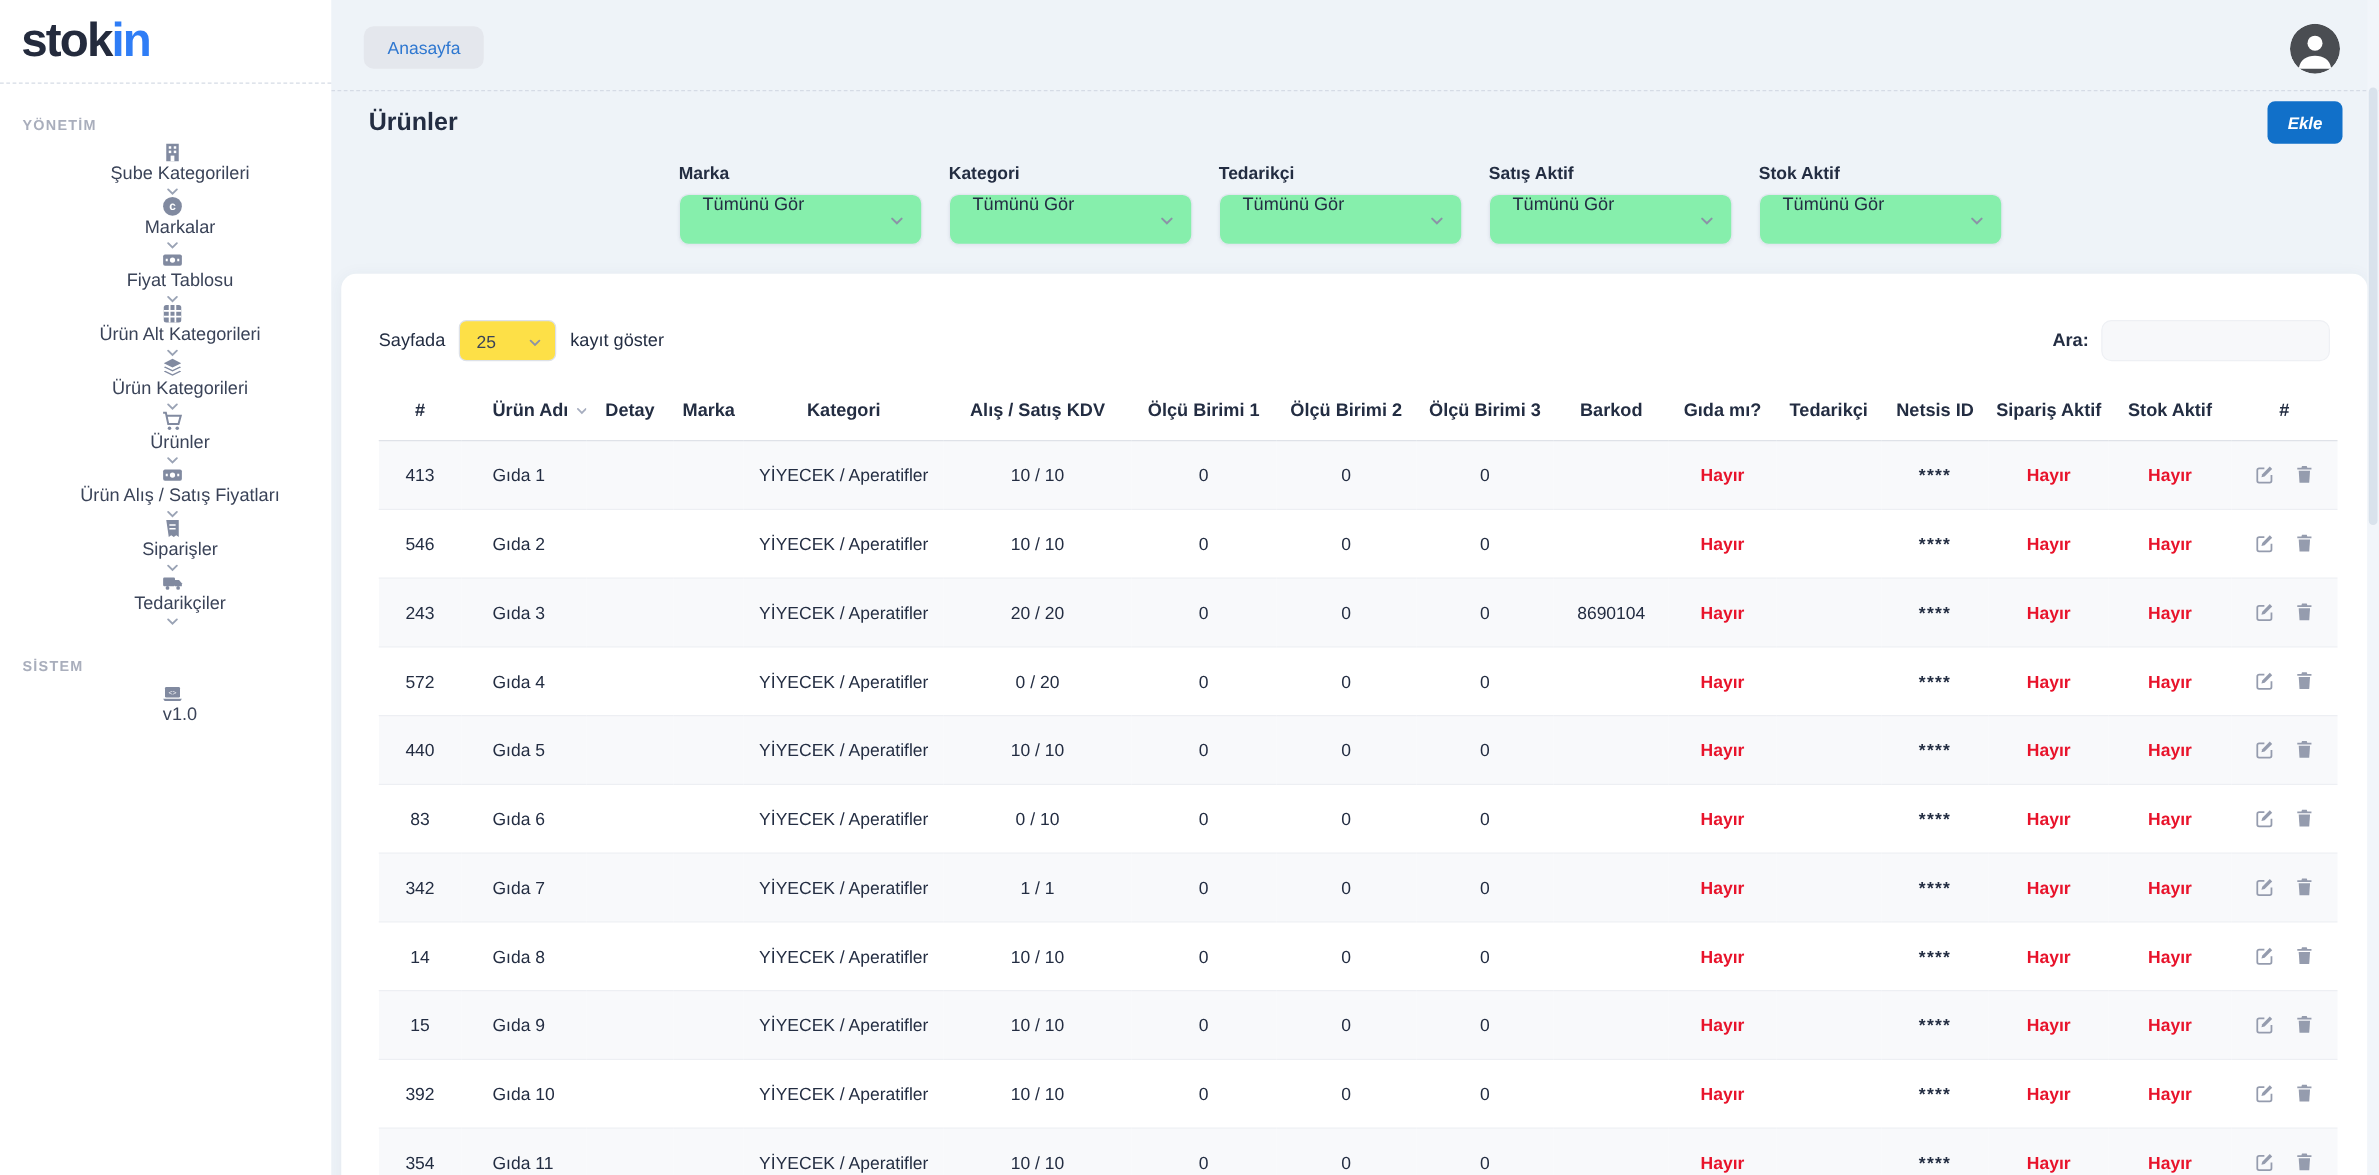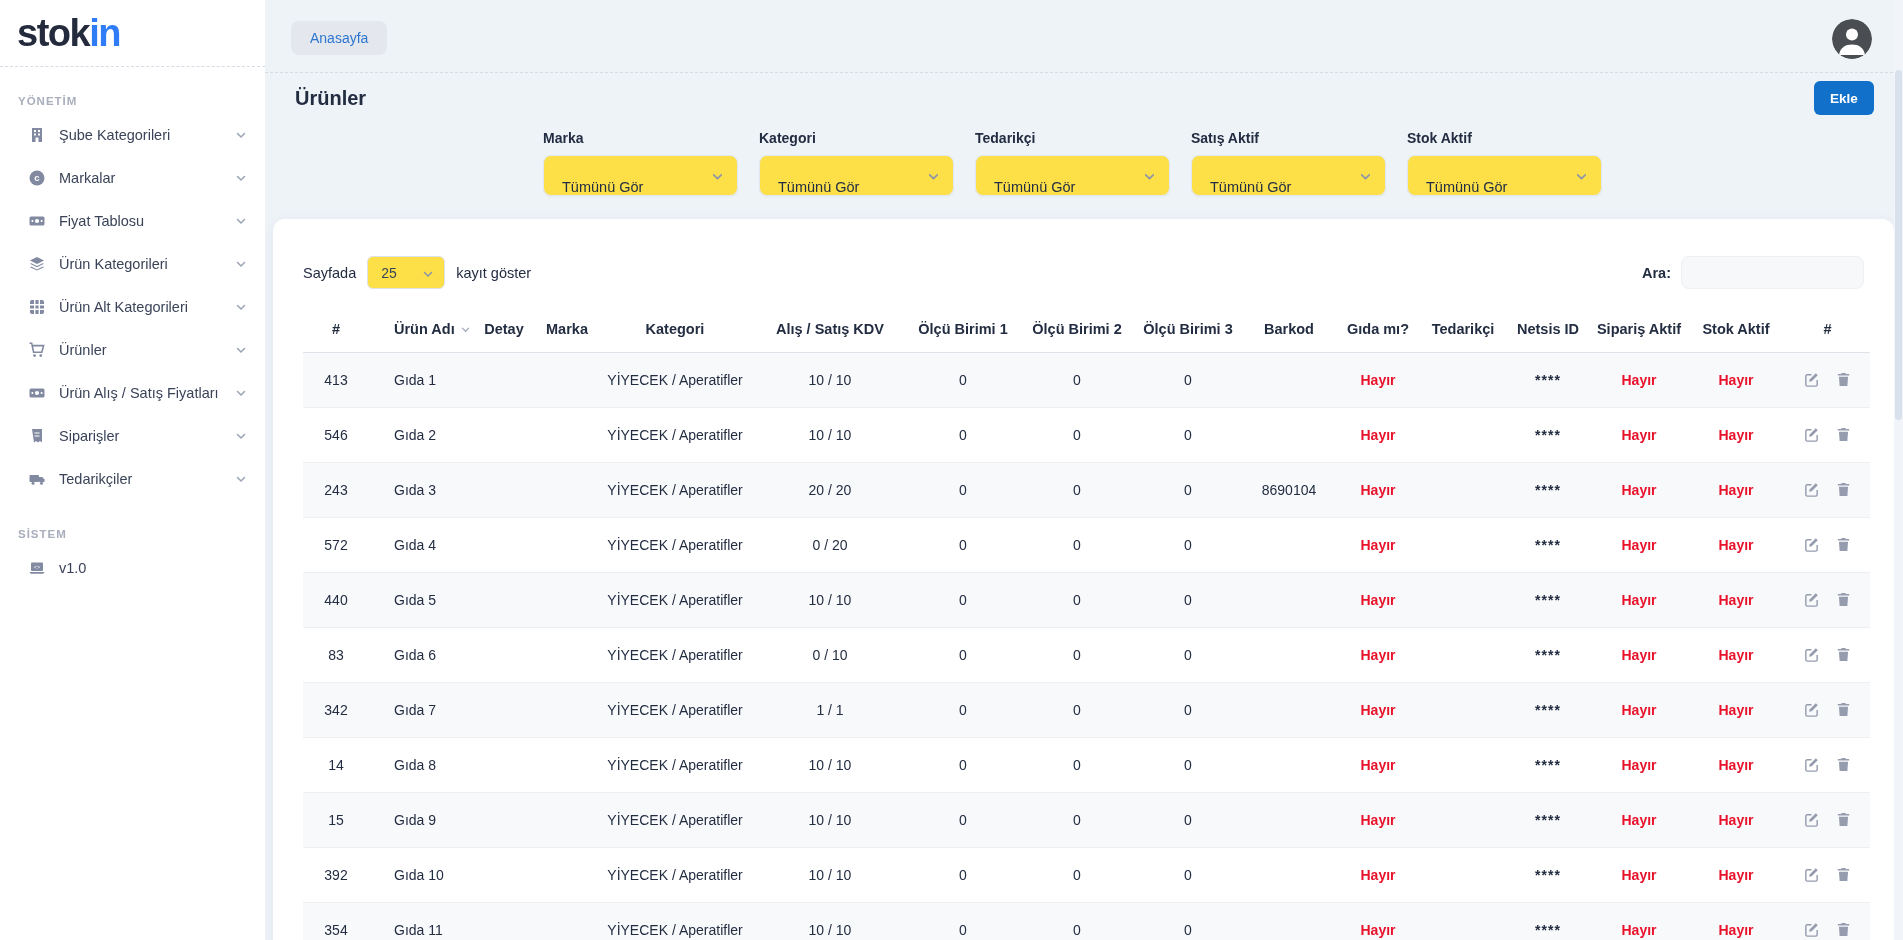--- a/index.html
+++ b/index.html
@@ -6,44 +6,44 @@
   html,body { width:1903px; height:940px; overflow:hidden; }
   body { font-family:"Liberation Sans", sans-serif; background:#eef3f8; color:#232d42; position:relative; }
 
   
   .sidebar { position:absolute; left:0; top:0; width:265px; height:940px; background:#fff; z-index:5; }
   .sidebar-header { height:67px; display:flex; align-items:center; padding-left:17px; border-bottom:1px dashed #d5dbe5; }
   .logo { font-size:38px; font-weight:800; letter-spacing:-1.5px; color:#242b3d; line-height:1; }
   .logo .accent { color:#2f7df6;margin-top:11px; }
   .nav { padding-top:28px; }
   .nav-section-label { font-size:11.5px; font-weight:700; letter-spacing:1px; color:#a9aebc; padding:0 0 6px 18px; }
-  .nav-item { height:43px; display:flex; align-items:center; padding:0 18px 0 28px; cursor:pointer; }
+  .nav-item { height:43px; display:flex; align-items:center; padding:0 18px 0 28px; cursor:pointer;flex-direction:column; }
   .nav-item .nicon { width:18px; height:18px; color:#818aa0; flex:0 0 18px; display:flex; }
   .nav-item .nicon svg { width:18px; height:18px; }
   .nav-item .nlabel { margin-left:13px; font-size:14.5px; font-weight:500; color:#3a4358; flex:1; }
   .nav-item .chev { width:12px; height:12px; display:flex; }
   .nav-gap { height:28px; }
 
   
   .topbar { position:absolute; left:265px; top:6px; width:1638px; height:67px; border-bottom:1px dashed #d5dbe5; }
   .home-chip { position:absolute; left:26px; top:15px; height:34px; padding:0 19px; background:#e4e7ed; border:none;
     border-radius:8px; font-family:inherit; font-size:14px; font-weight:500; color:#2e77d0; cursor:pointer; }
   .avatar { position:absolute; right:31px; top:13px; width:40px; height:40px; border-radius:50%; cursor:pointer; }
 
   
   .main { position:absolute; left:265px; top:67px; width:1638px; height:873px; }
   .page-title { position:absolute; left:30px; top:20px; font-size:20px; font-weight:700; color:#232d42; }
   .add-btn { position:absolute; right:29px; top:14px; width:60px; height:34px; background:#1170c9; color:#fff;
-    border:none; border-radius:6px; font-family:inherit; font-size:13.5px; font-weight:700; cursor:pointer; }
+    border:none; border-radius:6px; font-family:inherit; font-size:13.5px; font-weight:700; cursor:pointer;font-style:italic; }
 
   .filters { position:absolute; left:278px; top:63px; display:flex; gap:21px; }
   .filter-group { width:195px; }
   .filter-label { font-size:14px; font-weight:600; color:#232d42; margin-bottom:9px; }
-  .filter-select { position:relative; width:195px; height:41px; background:#fde047; border:1px solid #e3e7ef; border-radius:8px;
-    display:flex; align-items:flex-end; padding-left:18px; font-size:14.5px; color:#232d42; cursor:pointer;
+  .filter-select { position:relative; width:195px; height:41px; background:#86efac; border:1px solid #e3e7ef; border-radius:8px;
+    display:flex; align-items:flex-start; padding-left:18px; font-size:14.5px; color:#232d42; cursor:pointer;
     box-shadow:0 1px 2px rgba(40,60,90,.04); }
   .filter-select .chev { position:absolute; right:13px; top:14px; width:13px; height:13px; display:flex; }
 
   
   .card { position:absolute; left:8px; top:152px; width:1621px; height:808px; background:#fff; border-radius:12px;
     box-shadow:0 2px 14px rgba(50,70,100,.06); padding:37px 30px 0; }
   .table-controls { height:33px; display:flex; align-items:center;gap:16px; }
   .tc-left { display:flex; align-items:center; gap:11px; font-size:14.5px; color:#232d42; }
   .pagesize-select { position:relative; width:78px; height:33px; background:#fde047; border:1px solid #dde1e8; border-radius:6px;
     display:flex; align-items:center; padding-left:13px; font-size:14px; color:#3a4358; cursor:pointer; }
@@ -130,44 +130,44 @@
       <span class="nlabel">Fiyat Tablosu</span>
       <span class="chev">
           <svg viewBox="0 0 12 12" fill="none" stroke="#9aa3b5" stroke-width="1.5" stroke-linecap="round">
             <path d="M2.5 4.5 6 8l3.5-3.5"></path>
           </svg>
         </span>
     </div>
 
     <div class="nav-item">
       <span class="nicon">
-          <svg viewBox="0 0 18 18" fill="currentColor">
-            <path d="M9 2 16 5.5 9 9 2 5.5z"></path>
-            <path d="M3.2 8.2 9 11l5.8-2.8 1.2.6L9 12.2 2 8.8z"></path>
-            <path d="M3.2 11.6 9 14.4l5.8-2.8 1.2.6L9 15.6 2 12.2z"></path>
-          </svg>
-        </span>
-      <span class="nlabel">Ürün Kategorileri</span>
-      <span class="chev">
-          <svg viewBox="0 0 12 12" fill="none" stroke="#9aa3b5" stroke-width="1.5" stroke-linecap="round">
-            <path d="M2.5 4.5 6 8l3.5-3.5"></path>
-          </svg>
-        </span>
-    </div>
-
-    <div class="nav-item">
-      <span class="nicon">
           <svg viewBox="0 0 18 18">
             <rect x="2" y="2" width="14" height="14" rx="2" fill="currentColor"></rect>
             <g stroke="#fff" stroke-width="1.4">
               <path d="M2 6.7h14M2 11.3h14M6.7 2v14M11.3 2v14"></path>
             </g>
           </svg>
         </span>
       <span class="nlabel">Ürün Alt Kategorileri</span>
+      <span class="chev">
+          <svg viewBox="0 0 12 12" fill="none" stroke="#9aa3b5" stroke-width="1.5" stroke-linecap="round">
+            <path d="M2.5 4.5 6 8l3.5-3.5"></path>
+          </svg>
+        </span>
+    </div>
+
+    <div class="nav-item">
+      <span class="nicon">
+          <svg viewBox="0 0 18 18" fill="currentColor">
+            <path d="M9 2 16 5.5 9 9 2 5.5z"></path>
+            <path d="M3.2 8.2 9 11l5.8-2.8 1.2.6L9 12.2 2 8.8z"></path>
+            <path d="M3.2 11.6 9 14.4l5.8-2.8 1.2.6L9 15.6 2 12.2z"></path>
+          </svg>
+        </span>
+      <span class="nlabel">Ürün Kategorileri</span>
       <span class="chev">
           <svg viewBox="0 0 12 12" fill="none" stroke="#9aa3b5" stroke-width="1.5" stroke-linecap="round">
             <path d="M2.5 4.5 6 8l3.5-3.5"></path>
           </svg>
         </span>
     </div>
 
     <div class="nav-item">
       <span class="nicon">
           <svg viewBox="0 0 18 18" fill="none" stroke="currentColor" stroke-width="1.6">

